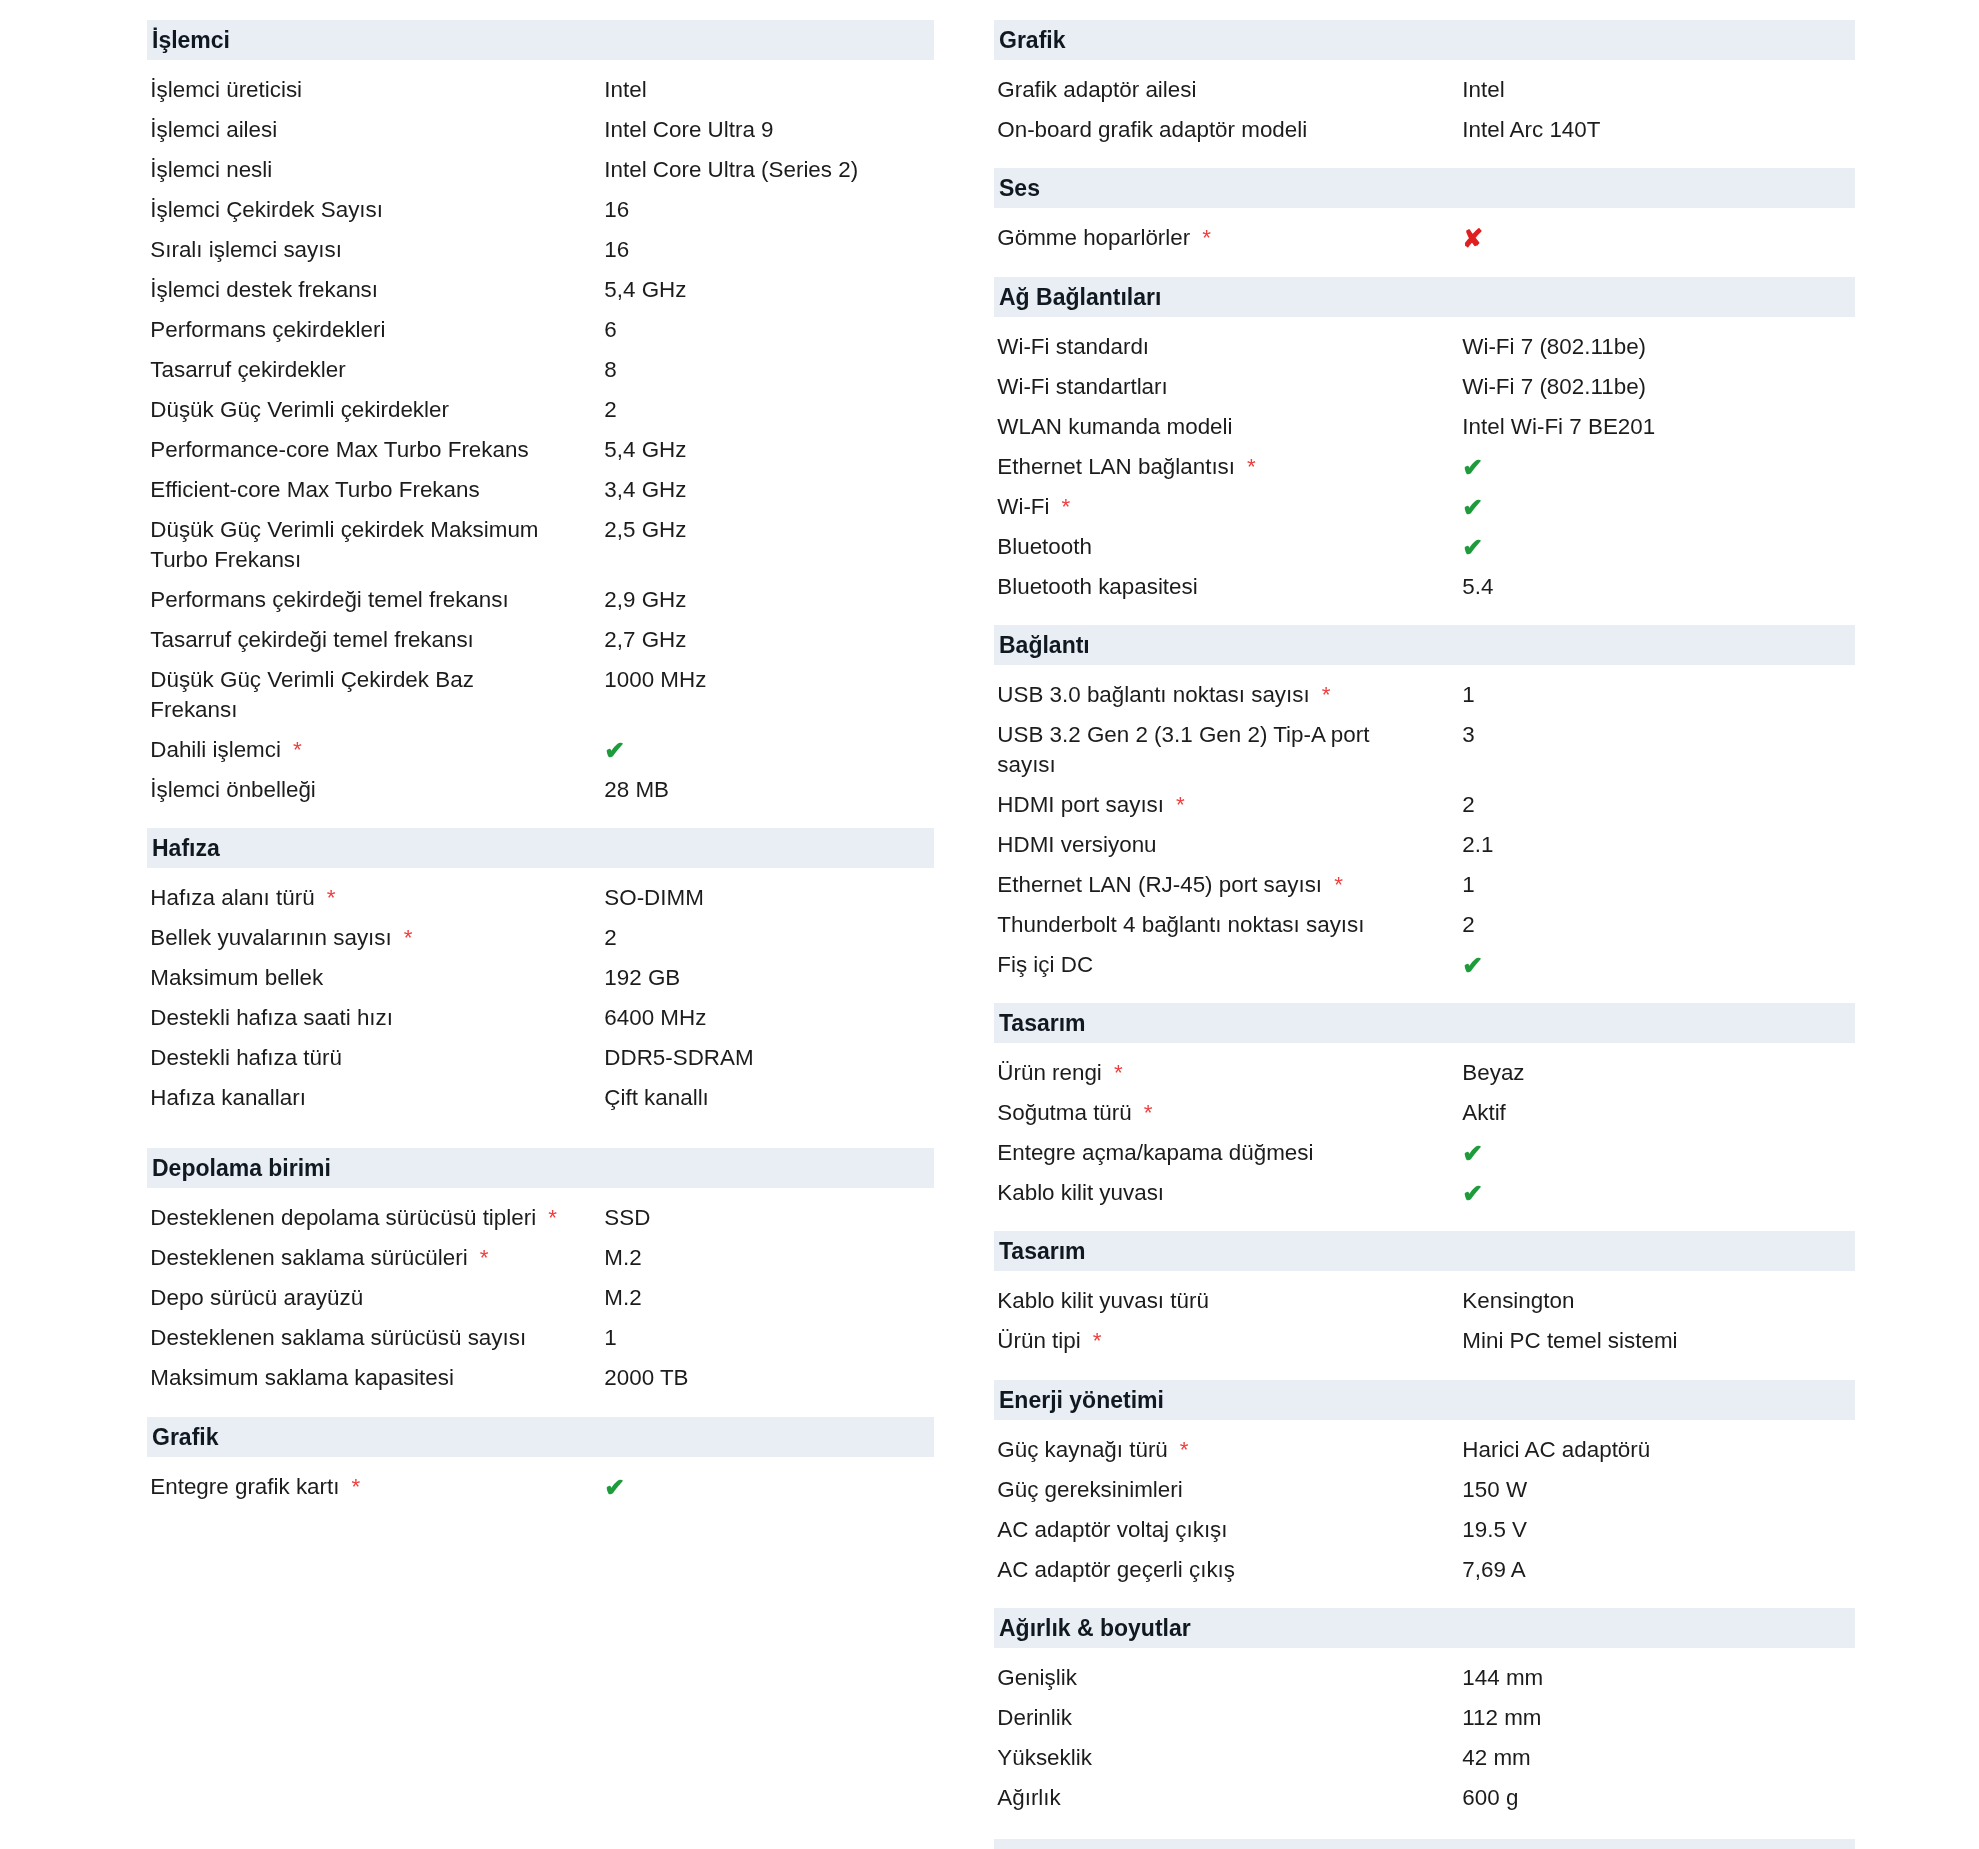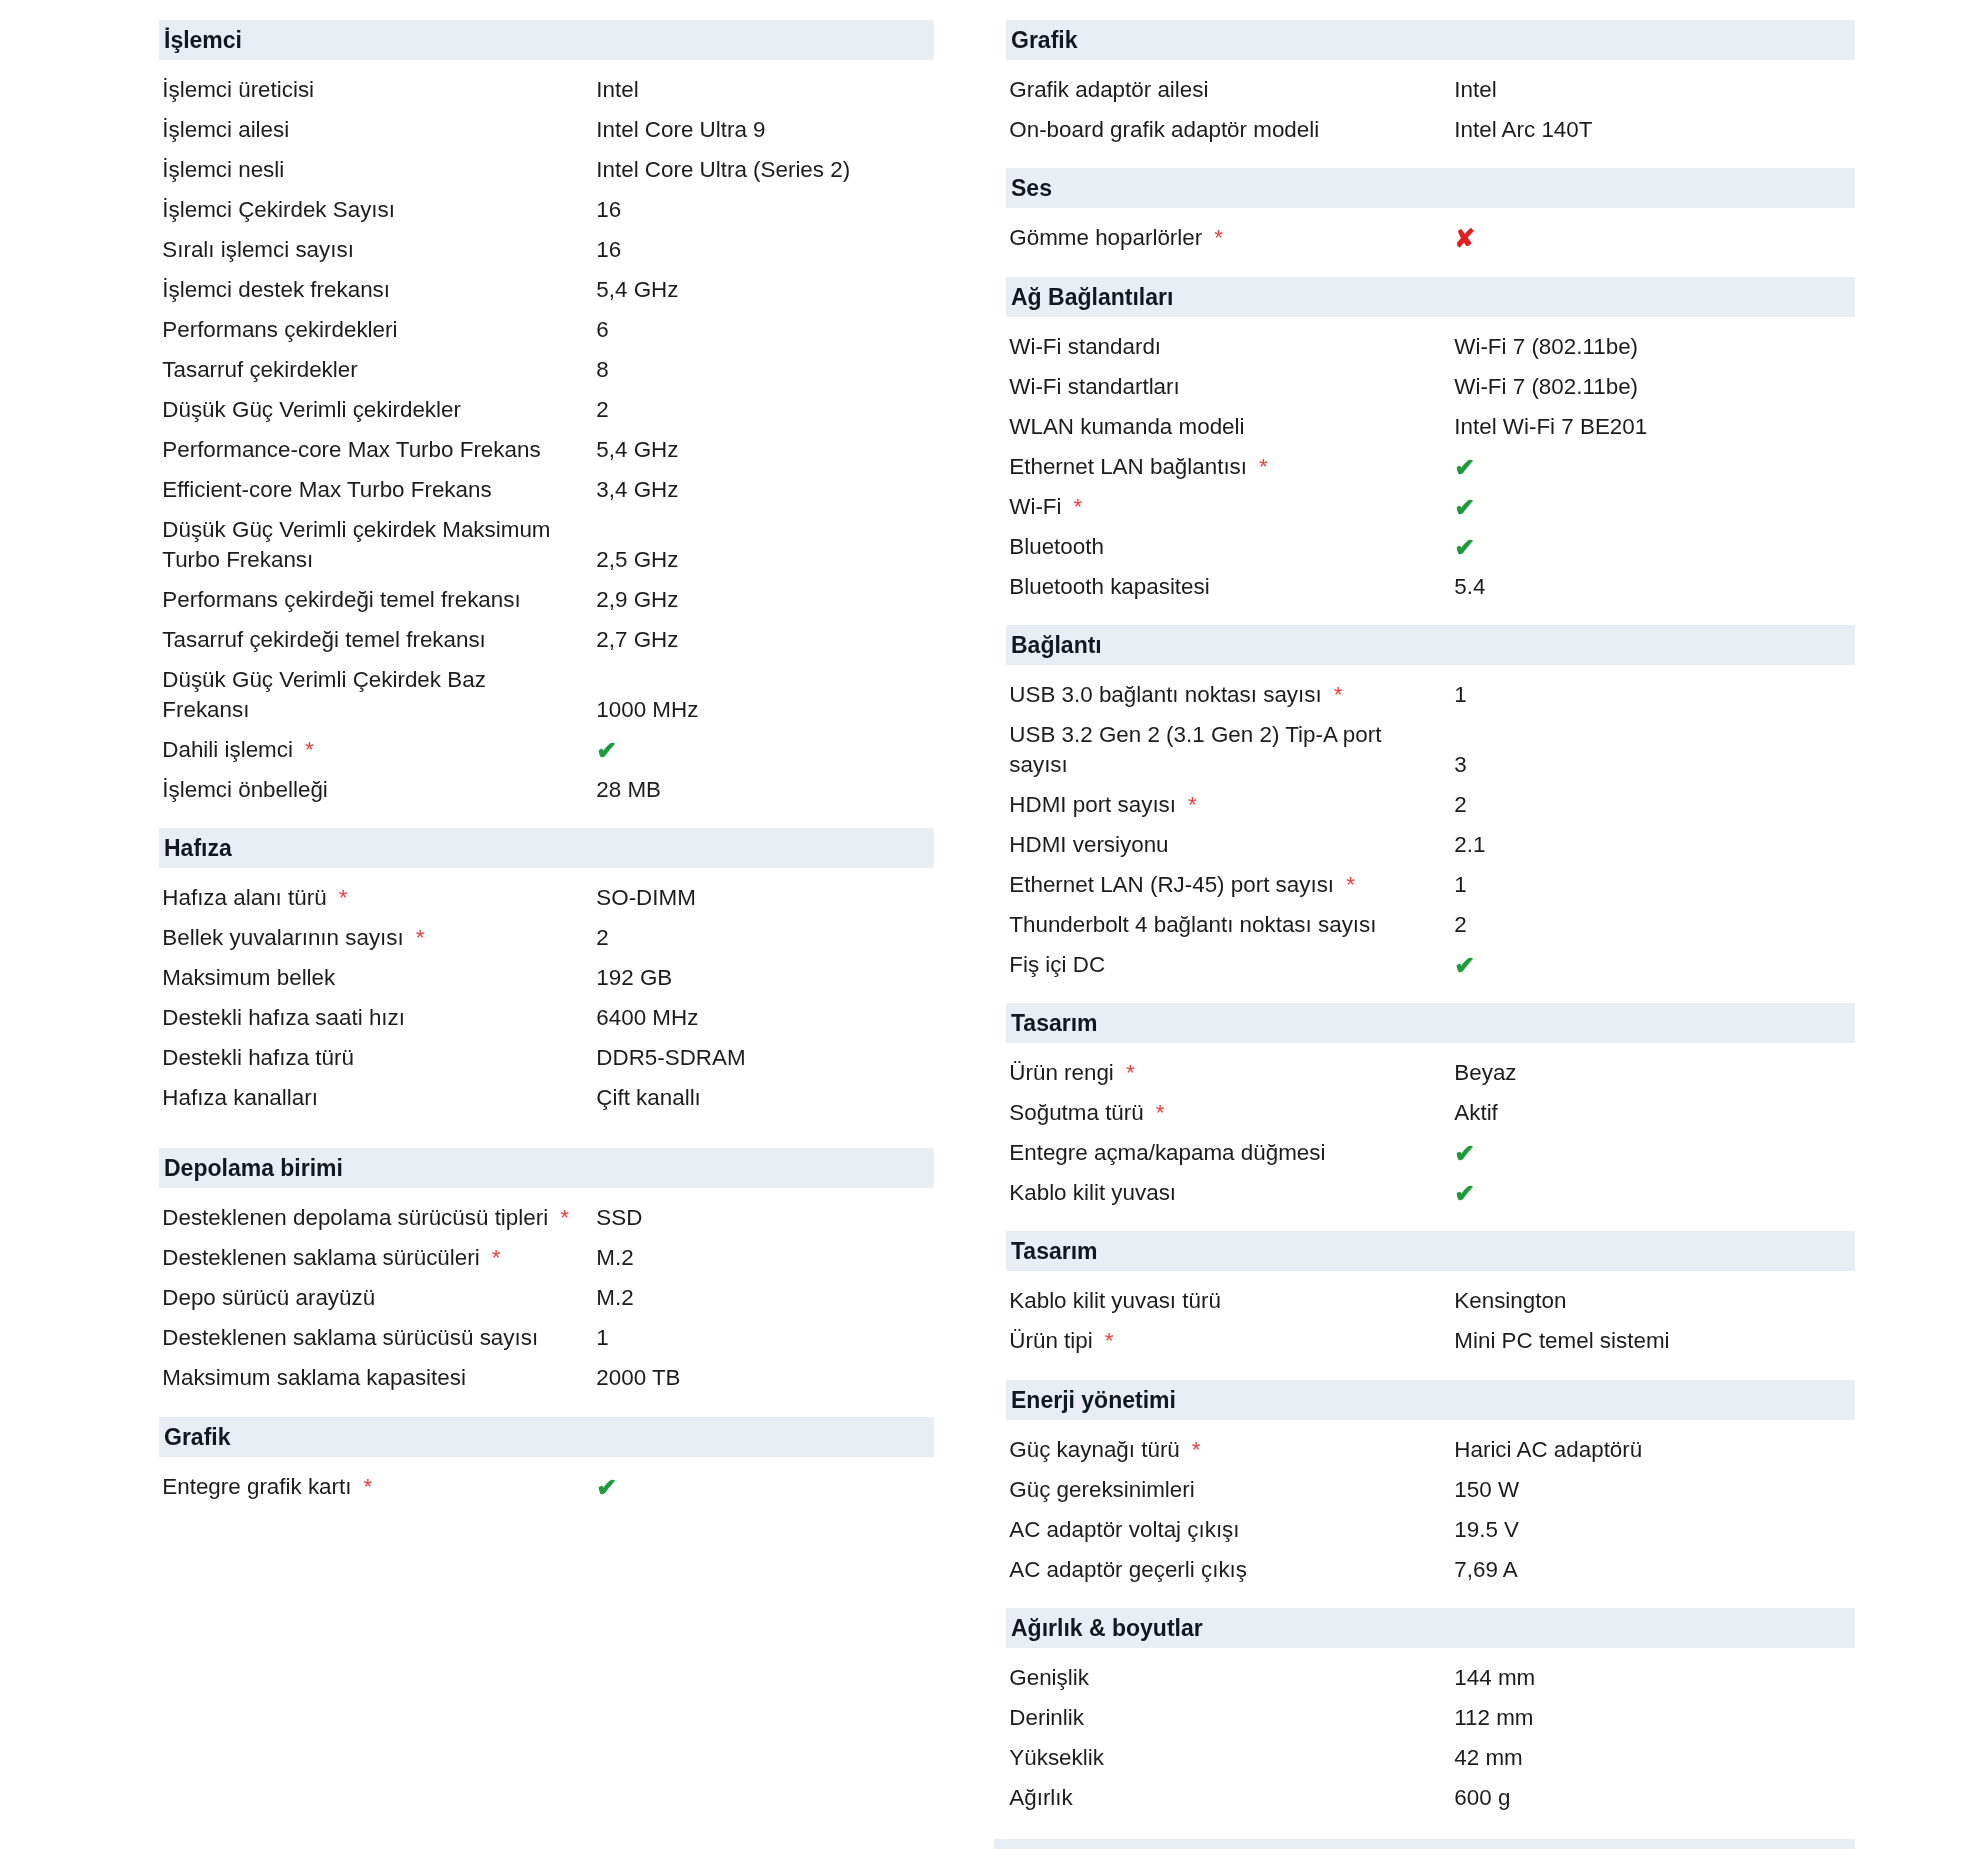--- a/index.html
+++ b/index.html
@@ -12,29 +12,29 @@
   }
   html,body{margin:0;padding:0;}
   body{
     width:1980px;height:1849px;position:relative;background:#ffffff;
     font-family:"Liberation Sans",sans-serif;font-size:22.4px;line-height:30px;
     color:var(--text);overflow:hidden;
   }
   .col{position:absolute;top:20px;}
   .col-left{left:147px;width:787px;}
   .col-right{left:994px;width:861px;}
-  .section{margin-top:18.3px;margin-left:12px;}
+  .section{margin-top:18.3px;}
   .section:first-child{margin-top:0;}
   .section.gap-lg{margin-top:30px;}
   .sec-header{
     height:40px;background:var(--header-bg);display:flex;align-items:center;
     padding:0 8.3px 0 5px;font-weight:bold;font-size:23px;color:var(--header-text);
     margin-bottom:10px;
   }
-  .row{display:flex;align-items:flex-end;padding:5px 0 5px 3.3px;}
+  .row{display:flex;align-items:flex-start;padding:5px 0 5px 3.3px;gap:20px;}
   .label{flex:0 0 434px;padding-right:27.4px;box-sizing:border-box;}
   .col-right .label{flex-basis:445px;}
   .asterisk{color:var(--asterisk);margin-left:5.8px;}
   .value{flex:1;}
   .value.check{color:var(--check);font-weight:bold;font-size:25px;}
   .value.cross{color:var(--cross);font-weight:bold;font-size:25px;}
   .truncated-bar{
     position:absolute;left:994px;top:1839px;width:861px;height:10px;
     background:var(--header-bg);
   }

